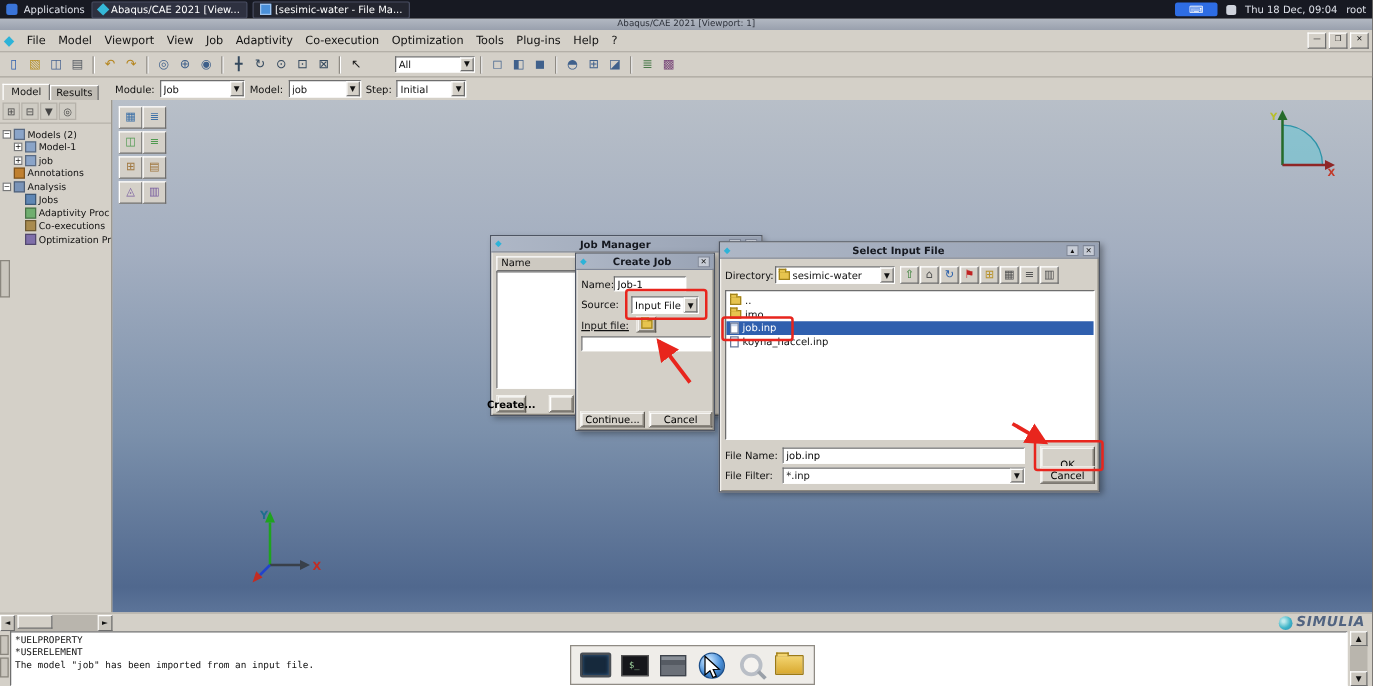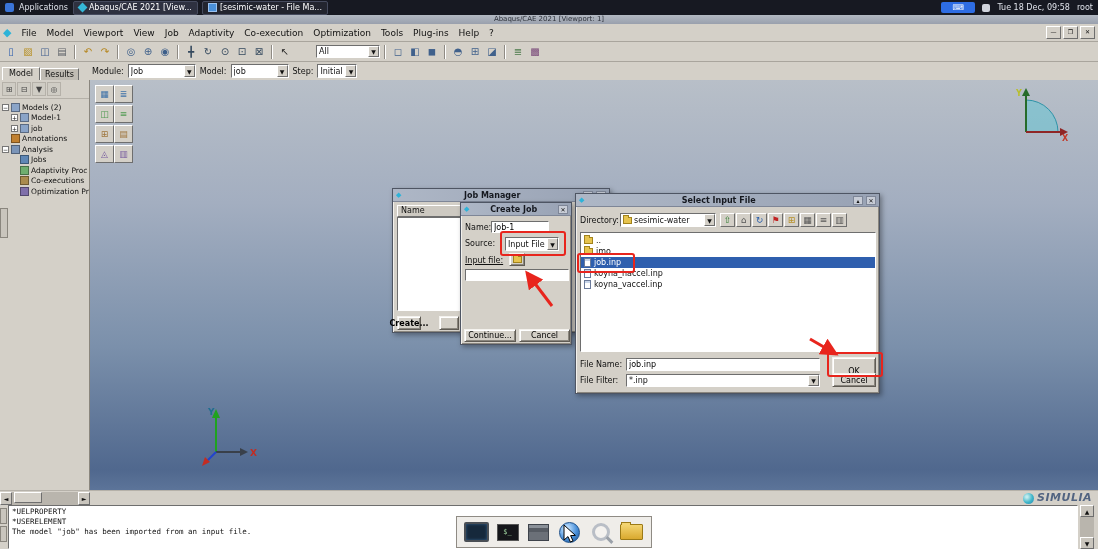--- a/index.html
+++ b/index.html
@@ -172,21 +172,21 @@
           <span>Abaqus/CAE 2021 [View...</span>
         </div>
         <div class="tb-winbtn">
           <span class="winbtn-ico fm"></span>
           <span>[sesimic-water - File Ma...</span>
         </div>
       </div>
     <div class="tb-right">
       <span class="kbd-badge">⌨</span>
       <span class="tb-dot"></span>
-      <span>Tue 18 Dec, 09:58</span>
+      <span>Thu 18 Dec, 09:04</span>
       <span>root</span>
     </div>
   </div>
 
   <div class="main-titlebar">Abaqus/CAE 2021 [Viewport: 1]</div>
 
   <div class="menubar">
     <span class="app-icon-small">◆</span>
     <div id="menubar-items">
         <span class="menu-item">File</span>
@@ -257,21 +257,21 @@
     <div class="combo" style="width:68px">
       <span class="combo-val">Job</span>
       <span class="combo-arrow">▼</span>
     </div>
     <span>Model:</span>
     <div class="combo" style="width:58px">
       <span class="combo-val">job</span>
       <span class="combo-arrow">▼</span>
     </div>
     <span>Step:</span>
-    <div class="combo" style="width:40px">
+    <div class="combo" style="width:56px">
       <span class="combo-val">Initial</span>
       <span class="combo-arrow">▼</span>
     </div>
   </div>
 
   <div class="tree-panel">
     <div id="tree-toolbar">
         <span class="tree-tb-icon">⊞</span>
         <span class="tree-tb-icon">⊟</span>
         <span class="tree-tb-icon">▼</span>
@@ -430,24 +430,20 @@
           <span>imo</span>
         </div>
         <div class="file-row selected">
           <span class="mini-doc"></span>
           <span>job.inp</span>
         </div>
         <div class="file-row">
           <span class="mini-doc"></span>
           <span>koyna_haccel.inp</span>
         </div>
-        <div class="file-row">
-          <span class="mini-doc"></span>
-          <span>koyna_vaccel.inp</span>
-        </div>
       </div>
     <span class="fld-label" style="left:4px;top:166px;">File Name:</span>
     <input class="input" style="left: 50px; top: 164px; width: 194px; height: 13px;" value="job.inp">
     <button class="btn" style="left:256px;top:163px;width:44px;height:28px;">OK</button>
     <span class="fld-label" style="left:4px;top:182px;">File Filter:</span>
     <div class="combo" style="position:absolute;left:50px;top:180px;width:194px;height:13px;gap:16px;">
       <span class="combo-val">*.inp</span>
       <span class="combo-arrow">▼</span>
     </div>
     <button class="btn" style="left:256px;top:179px;width:44px;height:14px;">Cancel</button>

